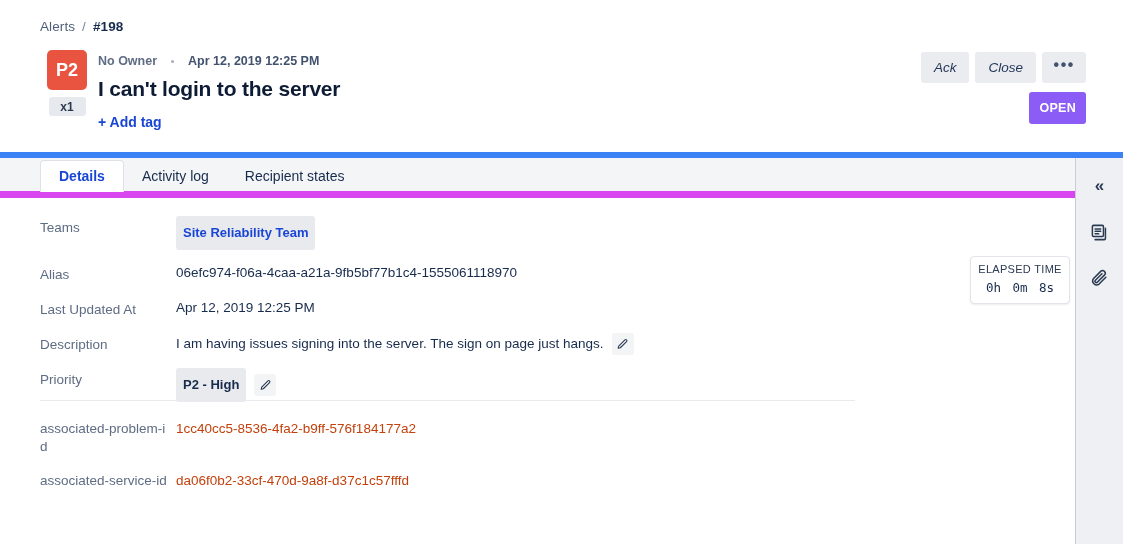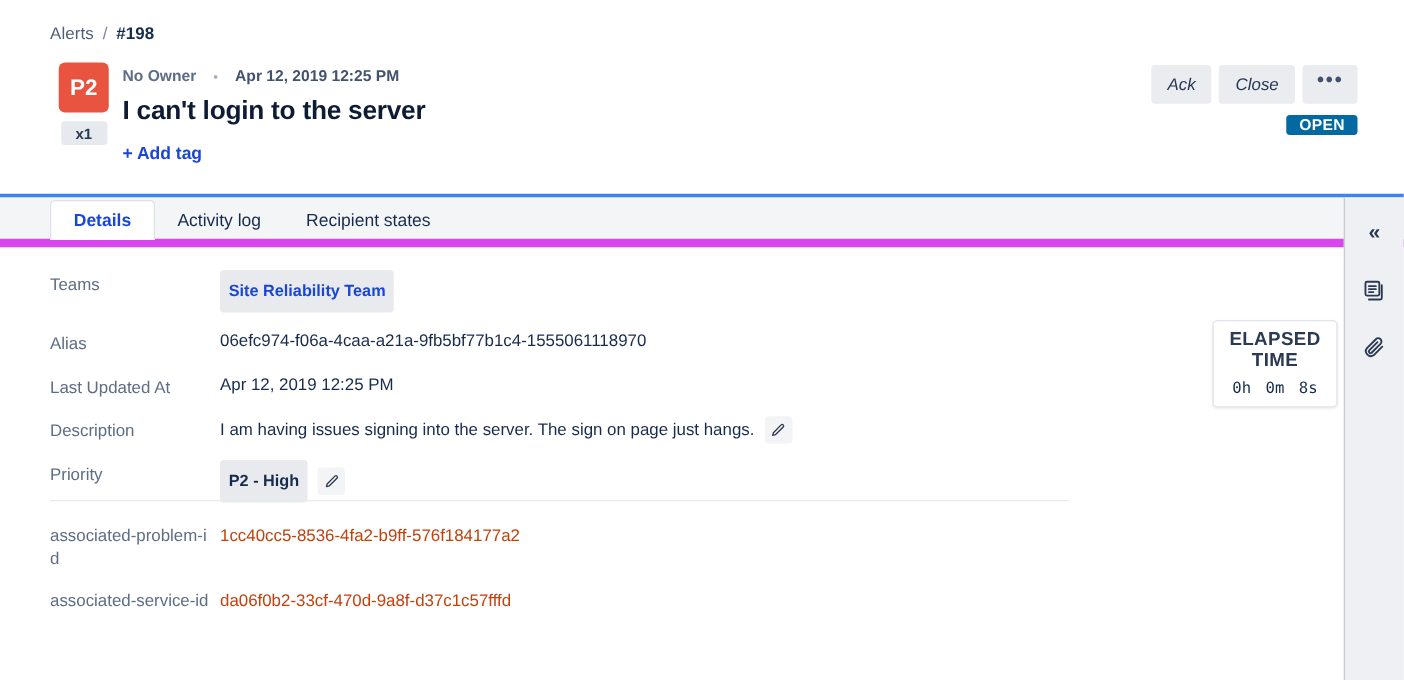--- a/index.html
+++ b/index.html
@@ -18,21 +18,21 @@
     position: relative;
     width: 1123px;
     height: 544px;
   }
 
   
   .header {
     position: relative;
     height: 158px;
     background: #ffffff;
-    border-bottom: 3px solid #3b82f6;
+    border-bottom: 6px solid #3b82f6;
     box-sizing: border-box;
     padding-left: 36px;
   }
   .breadcrumb {
     position: absolute;
     left: 40px;
     top: 19px;
     font-size: 13.5px;
     color: #505f79;
     letter-spacing: .1px;
@@ -161,24 +161,24 @@
     letter-spacing: 1.5px;
     font-size: 16px;
     font-weight: 700;
     color: #42526e;
     padding-bottom: 5px;
   }
   .status-badge {
     position: absolute;
     right: 37px;
     top: 92px;
-    height: 16px;
+    height: 32px;
     padding: 0 10px;
     border-radius: 3px;
-    background: #0369a1;
+    background: #8b5cf6;
     color: #ffffff;
     font-size: 12.5px;
     font-weight: 700;
     letter-spacing: .3px;
     display: flex;
     align-items: center;
     justify-content: center;
   }
 
   
@@ -315,24 +315,24 @@
     top: 58px;
     width: 98px;
     background: #ffffff;
     border: 1px solid #e2e4e9;
     border-radius: 4px;
     padding: 6px 0 8px;
     text-align: center;
     box-shadow: 0 1px 2px rgba(9,30,66,.08);
   }
   .elapsed-label {
-    font-size: 15px;
+    font-size: 11px;
     color: #2b3a53;
     letter-spacing: .3px;
-    font-weight: 700;
+    font-weight: 400;
   }
   .elapsed-value {
     margin-top: 5px;
     font-family: "DejaVu Sans Mono", monospace;
     font-size: 12.5px;
     color: #172b4d;
   }
   .elapsed-value span { margin: 0 2px; }
 
   

